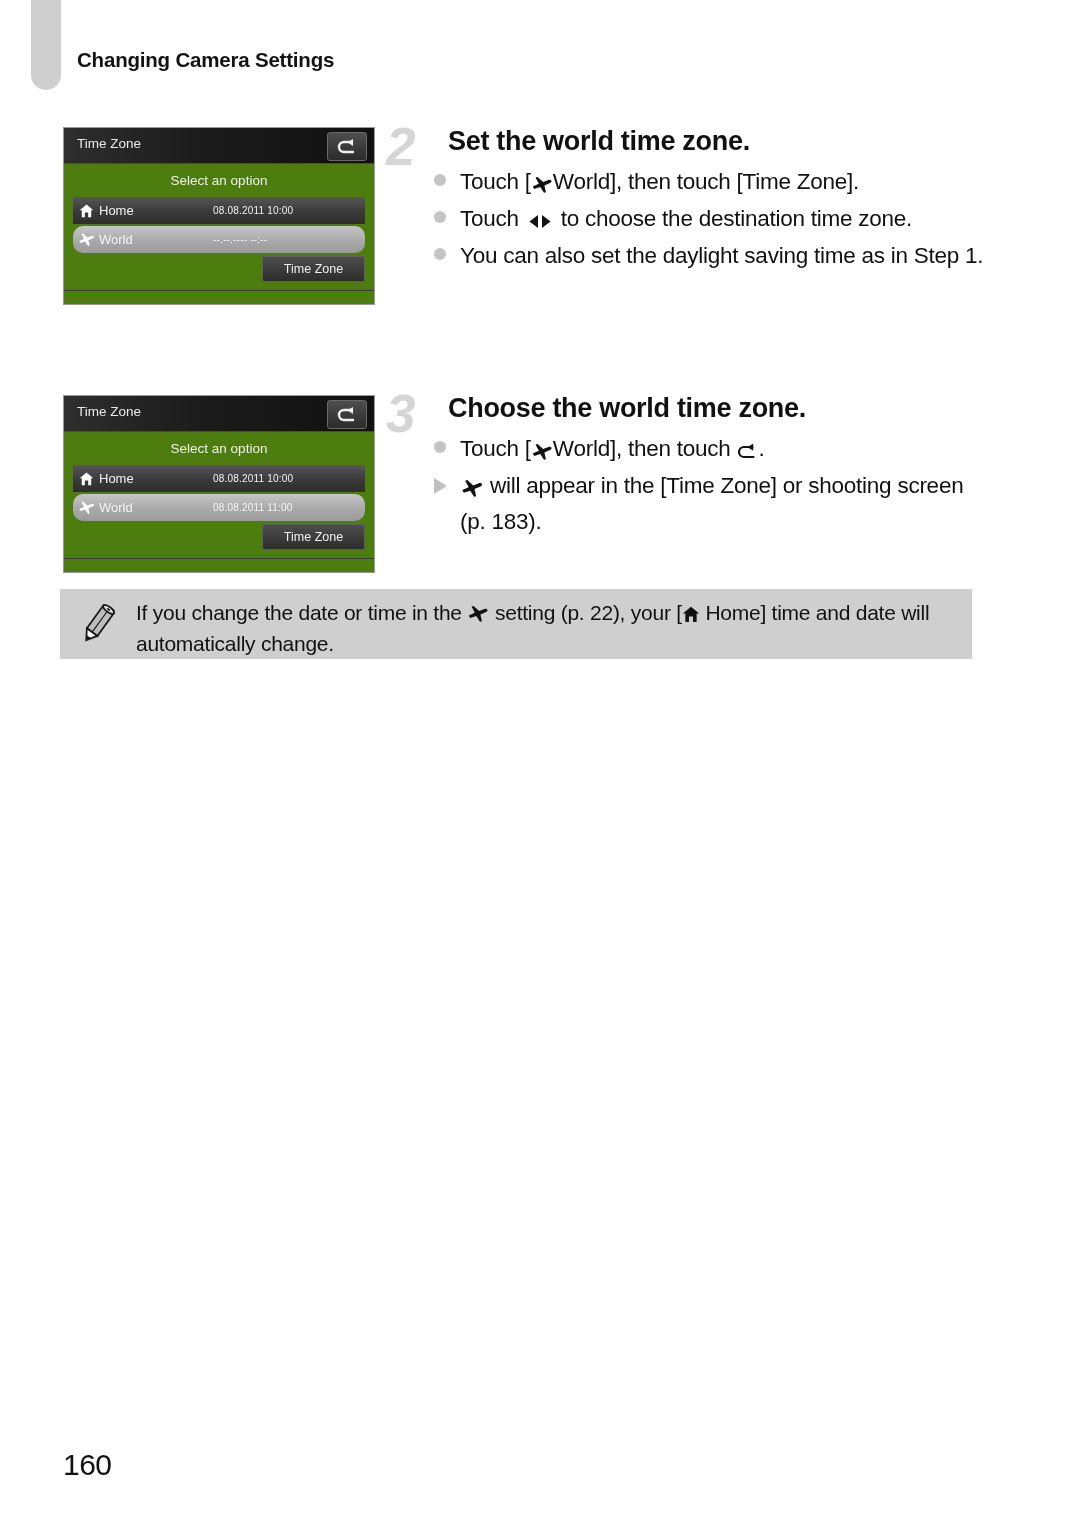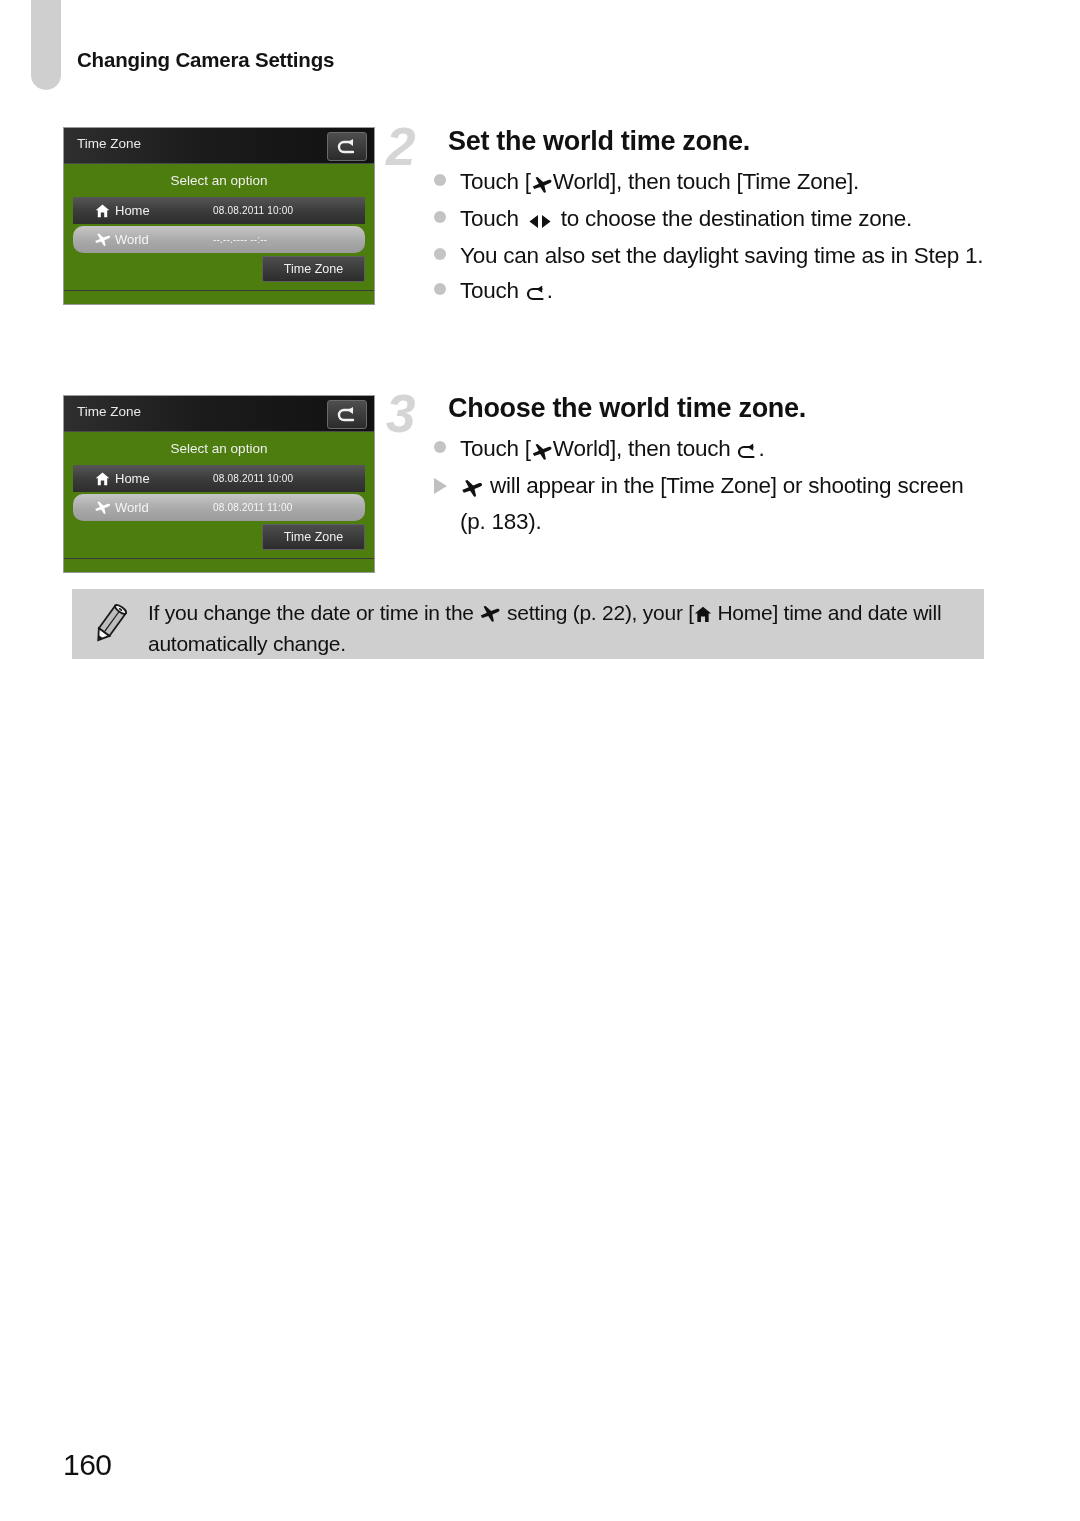--- a/index.html
+++ b/index.html
@@ -86,21 +86,20 @@
 
   .cam-rows {
     margin-top: 9px;
   }
   .cam-row {
     position: relative;
     height: 27px;
     margin: 0 9px 2px 9px;
     display: flex;
     align-items: center;
-    padding-left: 16px;
   }
   .cam-row.dark {
     background: linear-gradient(to bottom, #565656 0%, #3c3c3c 50%, #2d2d2d 100%);
   }
   .cam-row.light {
     background: linear-gradient(to bottom, #c6c6c6 0%, #a9a9a9 55%, #9b9b9b 100%);
     border-radius: 10px;
   }
   .cam-row .glyph {
     width: 26px;
@@ -206,21 +205,21 @@
     font-size: 22.5px;
     line-height: 34px;
     color: #111;
     letter-spacing: -0.25px;
   }
   .btext .ico { display: inline-block; vertical-align: -2px; }
 
   
   #note-box {
     position: absolute;
-    left: 72px;
+    left: 60px;
     top: 589px;
     width: 912px;
     height: 70px;
     background: #cfcfcf;
     box-sizing: border-box;
   }
   #note-icon {
     position: absolute;
     left: 14px;
     top: 11px;
@@ -316,29 +315,20 @@
             </svg></span><span> to choose the destination time zone.</span></span>
     </div>
 
     <div class="bullet-row">
       <span class="bmark">
           <span class="dot"></span>
         </span>
       <span class="btext">You can also set the daylight saving time as in Step 1.</span>
     </div>
 
-    <div class="bullet-row">
-      <span class="bmark">
-          <span class="dot"></span>
-        </span>
-      <span class="btext"><span>Touch </span><span class="ico"><svg class="inline-svg" width="22" height="19" viewBox="0 0 22 18">
-              <path d="M16.5 4.5 H8 A5 5 0 1 0 8 14.5 H17.5" stroke="#111" stroke-width="2.2" fill="none" stroke-linecap="round"></path>
-              <path d="M17.2 1 L17.2 8.3 L11.6 4.7 Z" fill="#111"></path>
-            </svg></span><span>.</span></span>
-    </div>
 
   </div>
 </div>
 
 <div class="cam-screen" id="cam-screen-2">
   <div class="cam-topbar">
     <div class="cam-topbar-title">Time Zone</div>
     <div class="cam-back-btn">
       <svg width="22" height="18" viewBox="0 0 22 18" aria-hidden="true">
         <path d="M16 4 H8 A5 5 0 1 0 8 14 H17" stroke="#f0f0f0" stroke-width="2.4" fill="none" stroke-linecap="round"></path>

